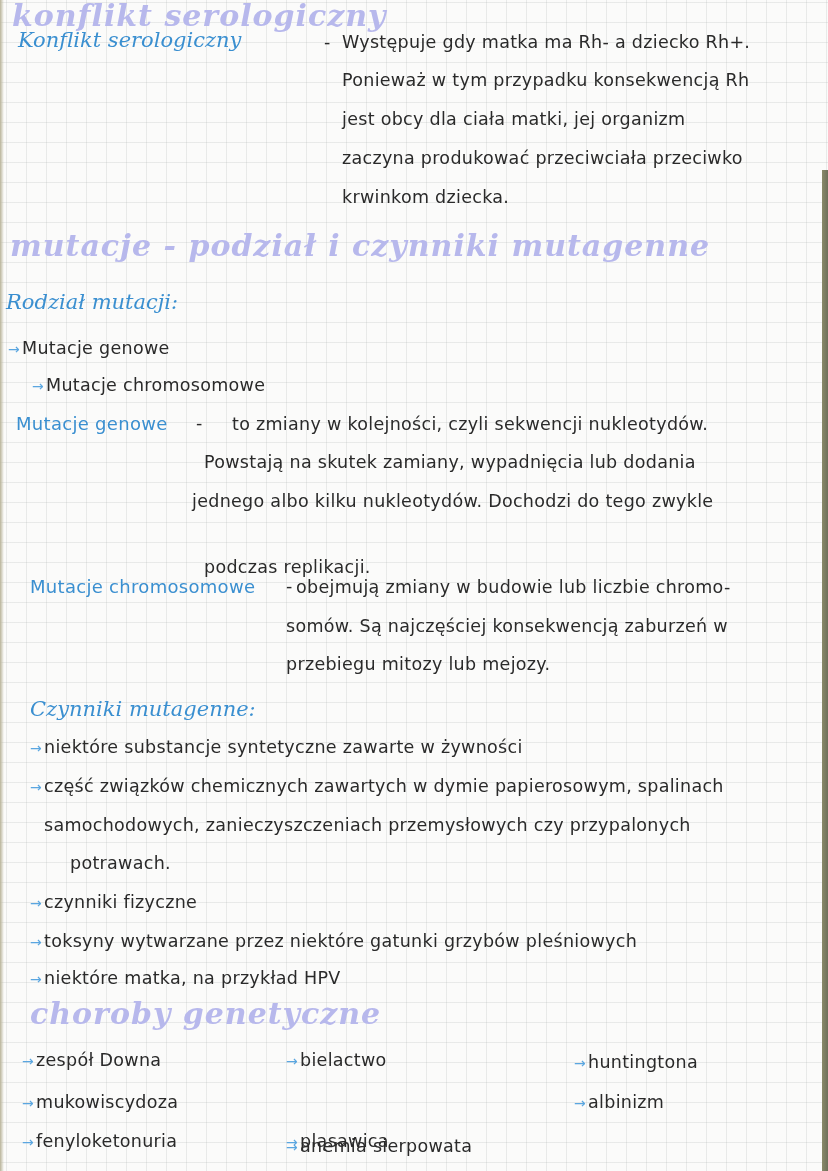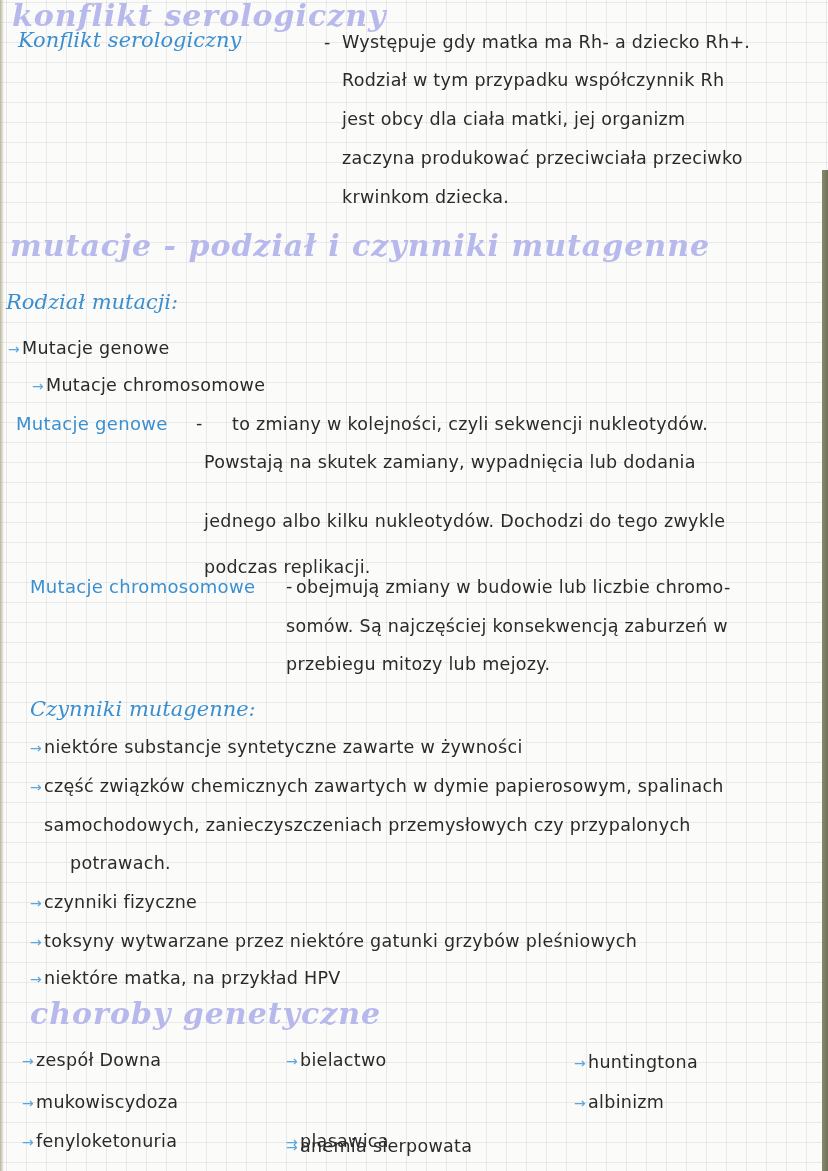--- a/index.html
+++ b/index.html
@@ -32,35 +32,35 @@
 </head>
 <body>
 
 <div class="edge-left"></div>
 <div class="edge-right"></div>
 
 <div class="abs title" style="left:12px; top:-2px;">konflikt serologiczny</div>
 <div class="abs sub" style="left:18px; top:28px;">Konflikt serologiczny</div>
 <div class="abs body" style="left:324px; top:32px;">-</div>
 <div class="abs body" style="left:342px; top:32px;">Występuje gdy matka ma Rh- a dziecko Rh+.</div>
-<div class="abs body" style="left:342px; top:70px;">Rodział w tym przypadku współczynnik Rh</div>
+<div class="abs body" style="left:342px; top:70px;">Ponieważ w tym przypadku konsekwencją Rh</div>
 <div class="abs body" style="left:342px; top:109px;">jest obcy dla ciała matki, jej organizm</div>
 <div class="abs body" style="left:342px; top:148px;">zaczyna produkować przeciwciała przeciwko</div>
 <div class="abs body" style="left:342px; top:187px;">krwinkom dziecka.</div>
 
 <div class="abs title" style="left:10px; top:228px;">mutacje - podział i czynniki mutagenne</div>
 <div class="abs sub" style="left:6px; top:290px;">Rodział mutacji:</div>
 <div class="abs body" style="left:8px; top:338px;"><span class="arrow">→</span><span>Mutacje genowe</span></div>
 <div class="abs body" style="left:8px; top:375px;padding-left:24px;"><span class="arrow">→</span><span>Mutacje chromosomowe</span></div>
 
 <div class="abs blue-lbl" style="left:16px; top:413px;">Mutacje genowe</div>
 <div class="abs body" style="left:196px; top:413px;">-</div>
 <div class="abs body" style="left:208px; top:414px;margin-left:24px;">to zmiany w kolejności, czyli sekwencji nukleotydów.</div>
 <div class="abs body" style="left:204px; top:452px;">Powstają na skutek zamiany, wypadnięcia lub dodania</div>
-<div class="abs body" style="left:204px; top:491px;margin-top:20px;">jednego albo kilku nukleotydów. Dochodzi do tego zwykle</div>
+<div class="abs body" style="left:192px; top:491px;">jednego albo kilku nukleotydów. Dochodzi do tego zwykle</div>
 <div class="abs body" style="left:204px; top:557px;">podczas replikacji.</div>
 
 <div class="abs blue-lbl" style="left:30px; top:576px;">Mutacje chromosomowe</div>
 <div class="abs body" style="left:286px; top:576px;">-</div>
 <div class="abs body" style="left:296px; top:577px;">obejmują zmiany w budowie lub liczbie chromo-</div>
 <div class="abs body" style="left:286px; top:616px;">somów. Są najczęściej konsekwencją zaburzeń w</div>
 <div class="abs body" style="left:286px; top:654px;">przebiegu mitozy lub mejozy.</div>
 
 <div class="abs sub" style="left:30px; top:697px;">Czynniki mutagenne:</div>
 <div class="abs body" style="left:30px; top:737px;"><span class="arrow">→</span><span>niektóre substancje syntetyczne zawarte w żywności</span></div>

